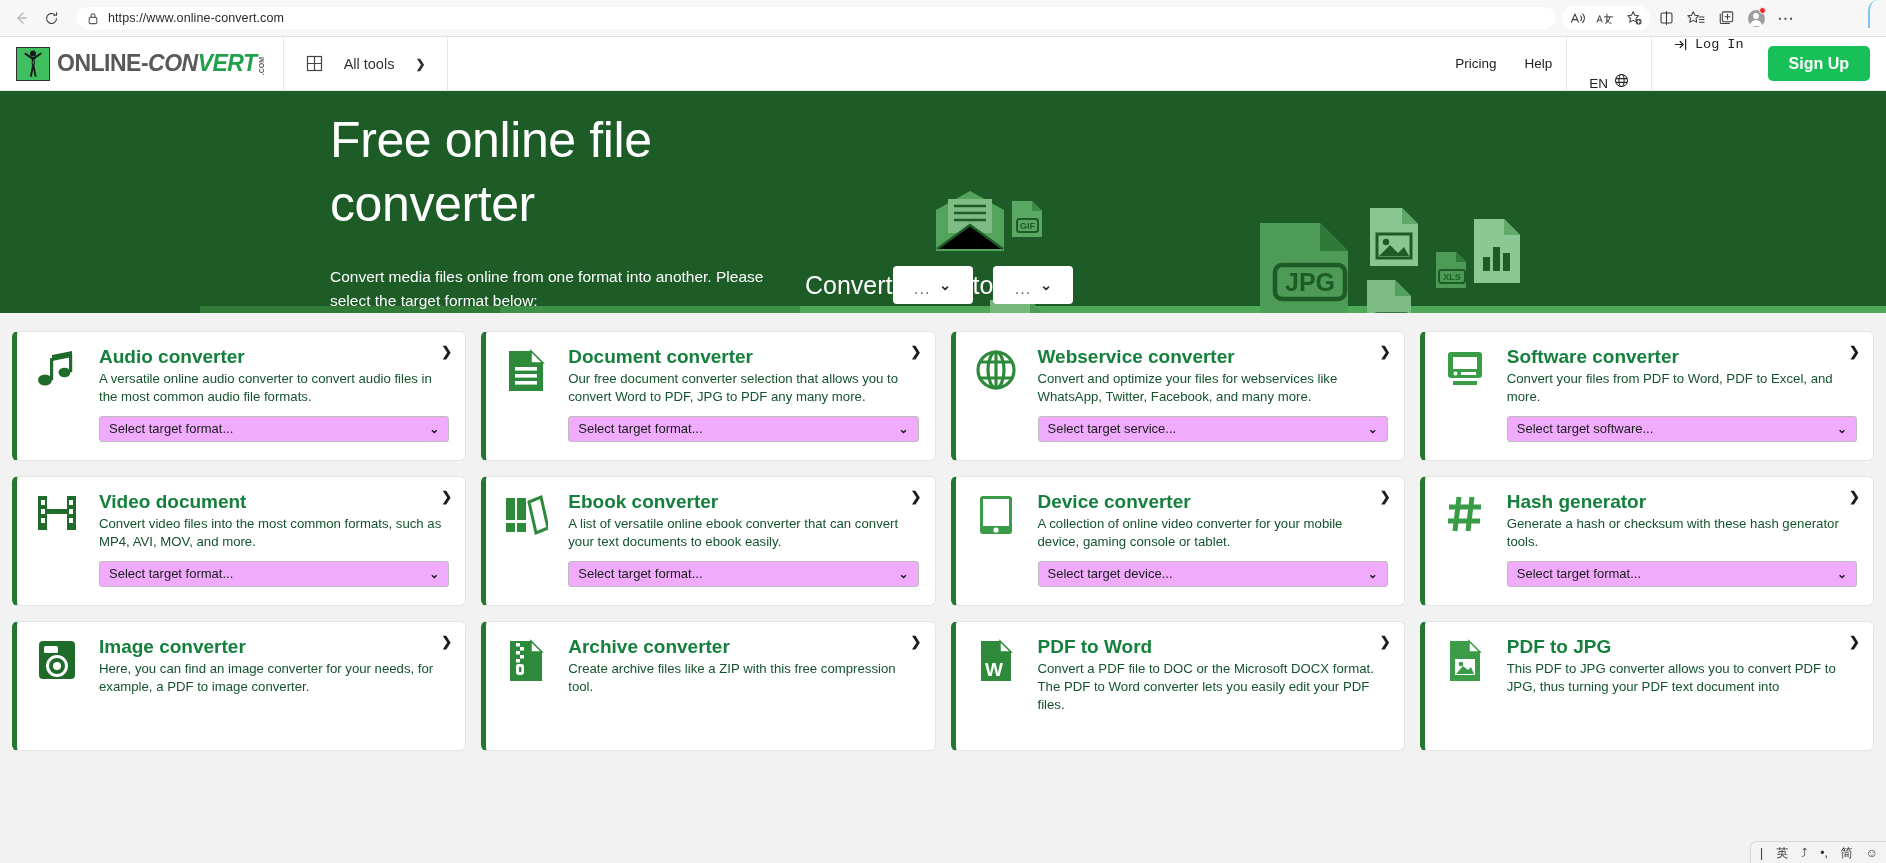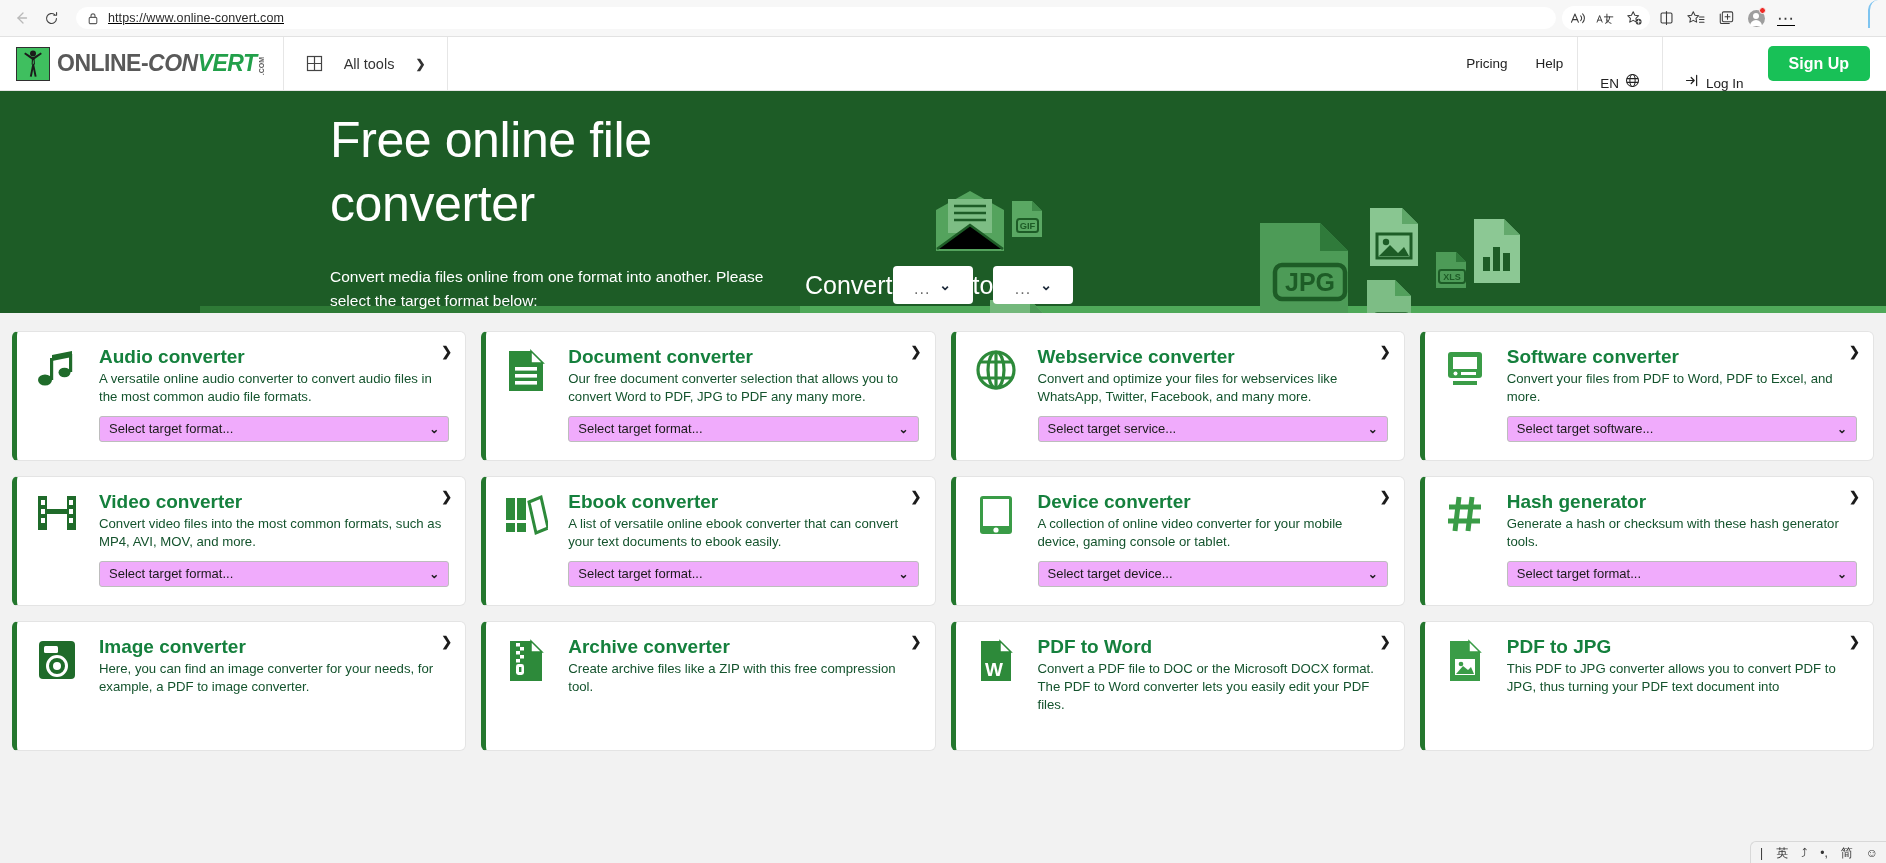--- a/index.html
+++ b/index.html
@@ -11,21 +11,20 @@
   }
 
   
   .browser-bar{
     height:24px; width:100%;
     background:#f7f7f7;
     display:flex; align-items:center;
     padding:18px 6px;
     border-bottom:1px solid #e2e2e2;
     position:relative;
-    text-decoration:underline;
   }
   .nav-btn{
     width:30px;height:26px;display:flex;align-items:center;justify-content:center;
     color:#b9b9b9; flex:0 0 auto;
   }
   .nav-btn.enabled{ color:#444; }
   .nav-btn svg{ display:block; }
   .omnibox{
     flex:1 1 auto; height:22px; margin:0 6px 0 10px;
     background:#ffffff; border-radius:12px;
@@ -92,21 +91,21 @@
   }
   .hdr-div{ width:1px;height:54px;background:#e6e6e6; }
   .alltools{
     display:flex;align-items:center;gap:21px;
     padding:0 22px; height:54px; color:#333; font-size:14.5px;
   }
   .alltools .grid-ico{ color:#444; display:flex; }
   .hdr-right{ margin-left:auto; display:flex; align-items:center; height:54px; }
   .hdr-link{ padding:0 14px; font-size:13.5px; color:#222; display:flex;align-items:center;height:100%; }
   .lang{ display:flex;align-items:flex-end;gap:6px;padding:0 22px;font-size:13.5px;color:#222;height:100%; }
-  .login{ display:flex;align-items:flex-end;gap:6px;padding:0 14px 0 22px;font-size:13.5px;color:#222;height:100%; }
+  .login{ display:flex;align-items:flex-start;gap:6px;padding:0 14px 0 22px;font-size:13.5px;color:#222;height:100%;font-family:Liberation Mono, monospace; }
   .signup{
     background:#18c157; color:#fff; font-weight:bold; font-size:16px;
     padding:9px 21px; border-radius:5px; border:none; margin:0 16px 0 10px;
     cursor:pointer; line-height:1.1;
   }
 
   
   .hero{
     height:222px; background:#1d5c26; position:relative; overflow:hidden;
   }
@@ -527,21 +526,21 @@
               <rect x="5" y="15" width="4" height="5"></rect>
               <rect x="5" y="24" width="4" height="5"></rect>
             <rect x="33" y="6" width="4" height="5"></rect>
               <rect x="33" y="15" width="4" height="5"></rect>
               <rect x="33" y="24" width="4" height="5"></rect>
           </g>
           <rect x="11" y="15" width="20" height="5"></rect>
         </svg>
       </div>
       <div class="card-body">
-        <div class="card-title">Video converter</div>
+        <div class="card-title">Video document</div>
         <div class="card-desc">Convert video files into the most common formats, such as MP4, AVI, MOV, and more.</div>
         <div class="card-select">
           <span>Select target format...</span>
           <span class="chev">⌄</span>
         </div>
       </div>
       <span class="card-chev">❯</span>
     </div>
 
     <div class="card">

